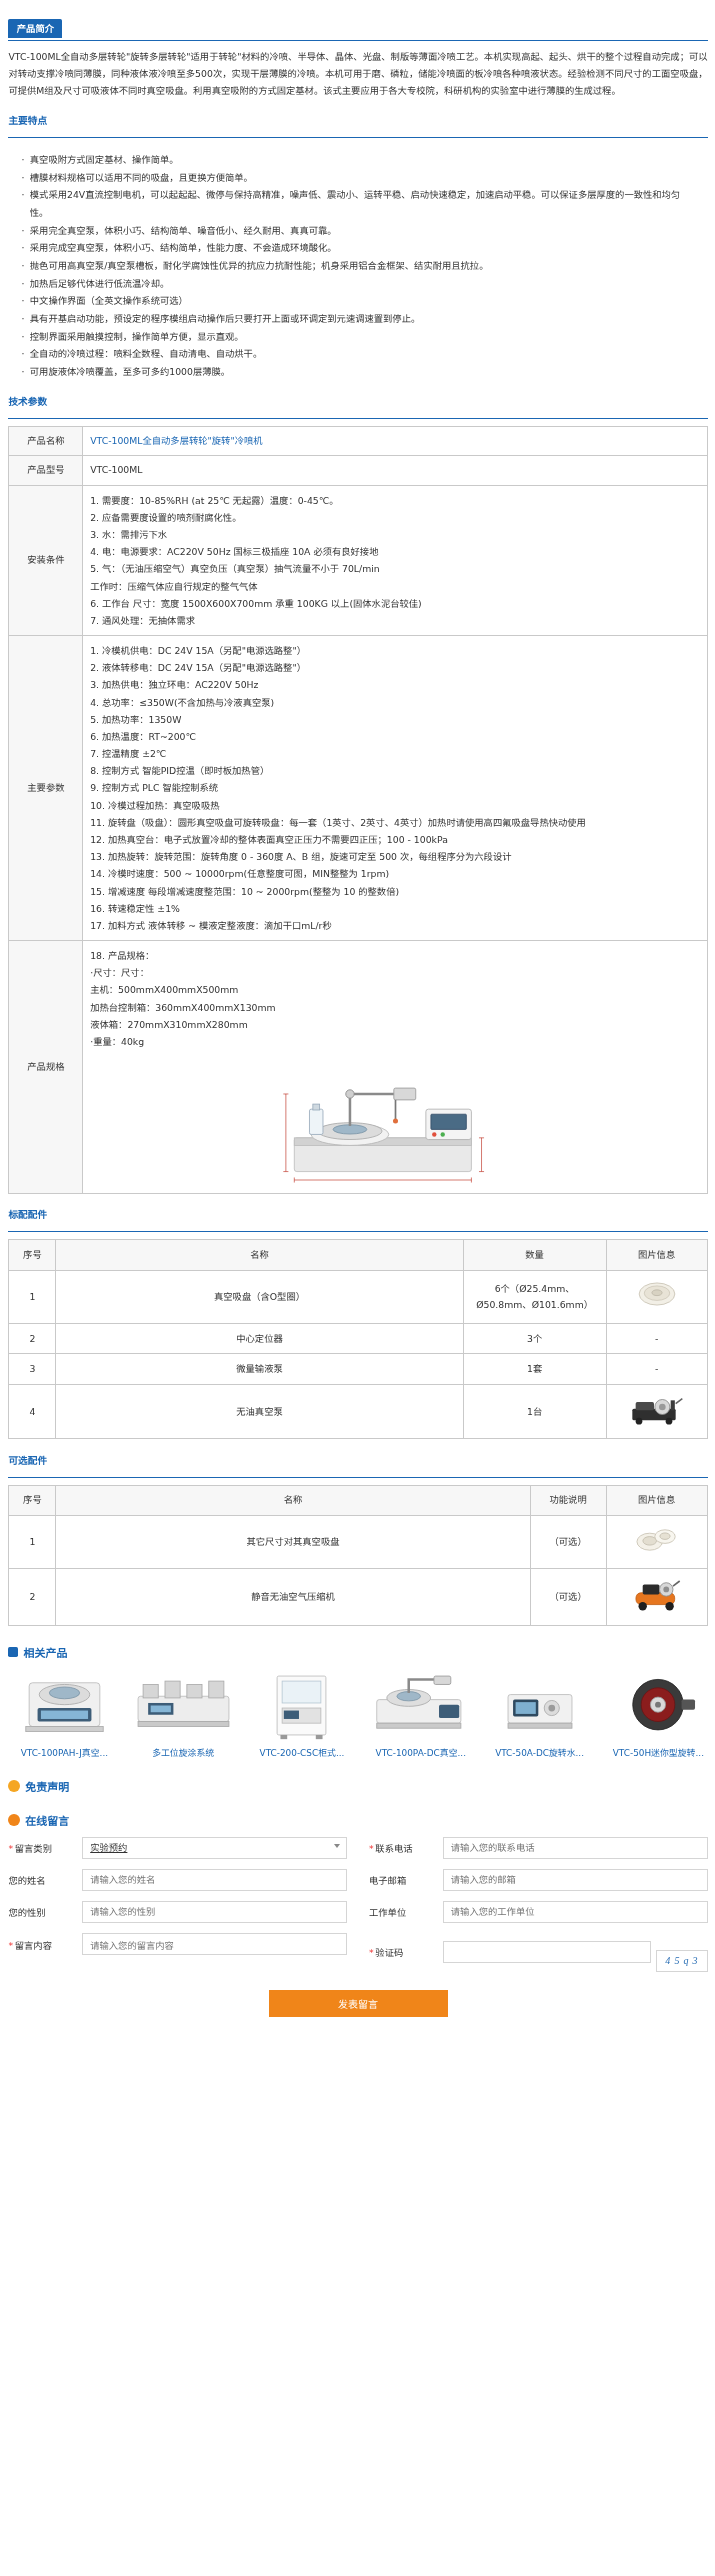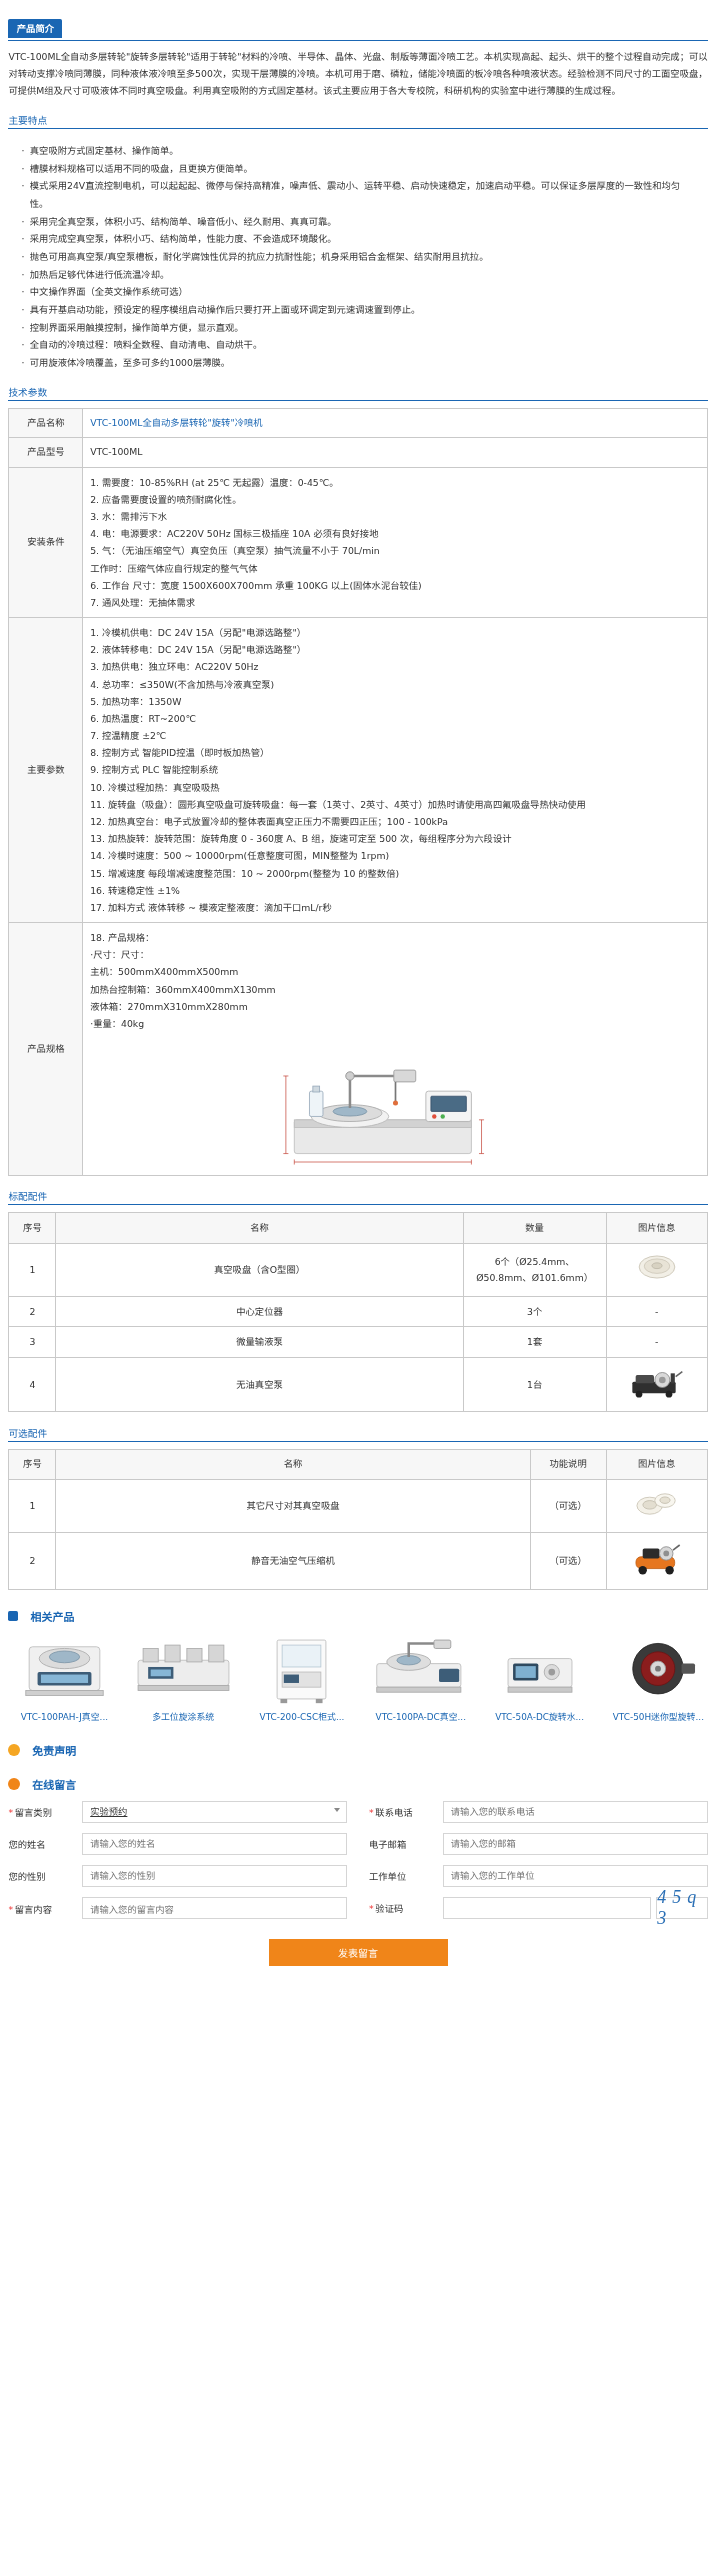--- a/index.html
+++ b/index.html
@@ -25,23 +25,23 @@
     background: #1a66b3;
     color: #fff;
     font-size: 9.3px;
     font-weight: bold;
     padding: 2.5px 8.4px 2.5px 8.4px;
     border-radius: 1.7px 1.7px 0 0;
   }
   .sec-head-simple {
     border-bottom: 0.8px solid #1a66b3;
     margin: 13.5px 0 6.8px 0;
-    padding-bottom: 1px;
+    padding-bottom: 10px;
     color: #1a66b3;
-    font-weight: normal;
+    font-weight: bold;
     font-size: 9.7px;
   }
 
   .para { line-height: 1.85; font-size: 9.3px; color:#333; text-align: justify; }
   .para p { margin: 0 0 5px 0; }
 
   ul.features { list-style: none; margin: 13px; padding: 0; }
   ul.features li {
     line-height: 1.9;
     font-size: 9.3px;
@@ -101,21 +101,21 @@
     font-weight: normal;
   }
   table.acc thead th { background: #f7f7f7; }
   .col-no { width: 47px; }
   .col-qty { width: 143px; }
   .col-img { width: 101px; }
   .col-func { width: 76px; }
 
   
   .blk-head {
-    display:flex; align-items:center; gap:12px;
+    display:flex; align-items:center; gap:5px;
     font-size: 11px; font-weight: bold; color:#1a66b3;
     margin: 18.6px 0 8.4px 0;
   }
   .blk-head .sq { width:10px; height:10px; background:#1a66b3; border-radius:1.7px; display:inline-block; }
   .blk-head .circ { width:11.8px; height:11.8px; border-radius:50%; background:#f5a623; display:inline-block; }
   .rel-row { display:flex; gap:6.8px; align-items:center; }
   .rel-item { width: 112px; text-align:center; }
   .rel-thumb {
     width: 112px; height: 73px; background:#fff;
     display:flex; align-items:center; justify-content:center;
@@ -153,23 +153,24 @@
     background-image: none; text-decoration: underline; }
   .sel-wrap { position:relative; }
   .sel-wrap .chev {
     position:absolute; right:6.8px; top:6.8px; width:0;height:0;
     border-left:3.4px solid transparent;border-right:3.4px solid transparent;
     border-top:4.2px solid #888; pointer-events:none;
   }
   .captcha-row .fctrl { display:flex; gap:5px; align-items:center; }
   .captcha-img {
     width: 66px; height: 22px; border:0.8px solid #d5d5d5; background:#fff;
-    font-family: "Liberation Serif", serif; font-size: 18px; color:#2a6fb5;
+    font-family: "Liberation Serif", serif; font-size: 10px; color:#2a6fb5;
     display:flex; align-items:center; justify-content:center; letter-spacing:0.8px;
     font-style: italic;
+    margin-top: 17px;
   }
   .submit-wrap { text-align:center; margin: 8.4px 0 17px 0; }
   .submit-btn {
     background: #f08519; color:#fff; border:none; width: 179px; height: 27px;
     font-size: 10px; cursor:pointer; font-family: "DejaVu Sans","Liberation Sans",sans-serif;
   }
 </style>
 </head>
 <body>
 

